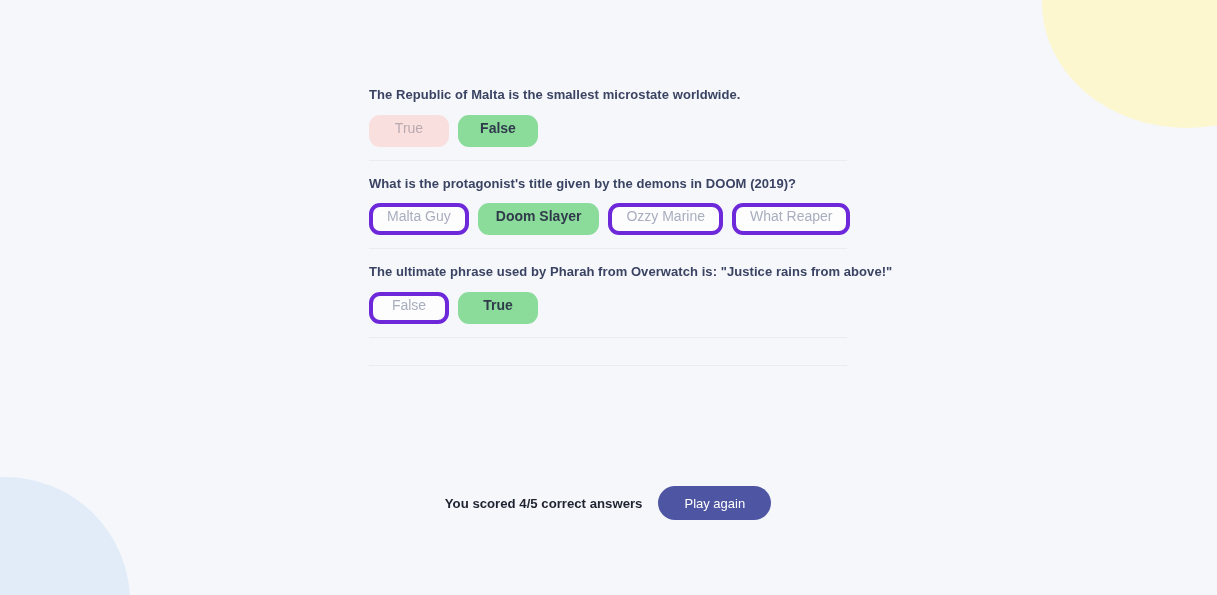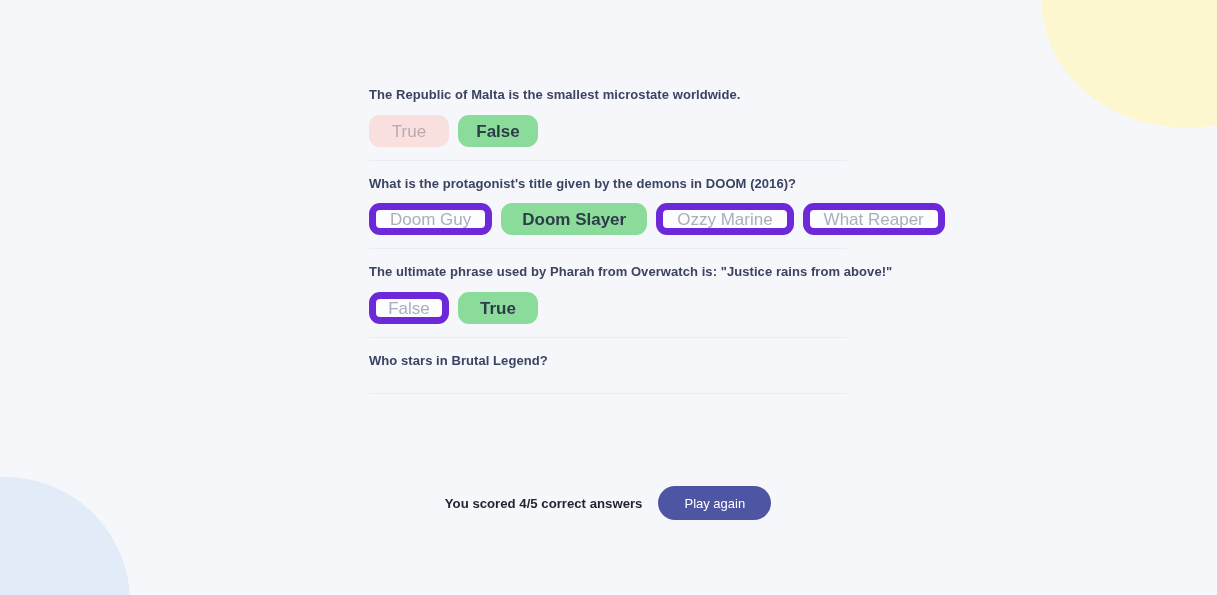--- a/index.html
+++ b/index.html
@@ -66,24 +66,24 @@
     flex-direction: row;
     gap: 9px;
     align-items: center;
   }
 
   .pill {
     box-sizing: border-box;
     height: 32px;
     line-height: 19px;
     border-radius: 11px;
-    font-size: 17px;
+    font-size: 14px;
     text-align: center;
     padding: 0 14px;
-    border: 7px solid #6d28d9;
+    border: 4px solid #6d28d9;
     background: #fdfdfe;
     color: #a9aebf;
     white-space: nowrap;
   }
   .pill.fixed { width: 80px; padding: 0; }
 
   .pill.correct {
     background: #8bdb9b;
     border-color: #8bdb9b;
     color: #2f3b4a;
@@ -134,36 +134,35 @@
 
 <div class="quiz-wrap" id="quiz-wrap">
     <div class="question-block first">
       <div class="question-text">The Republic of Malta is the smallest microstate worldwide.</div>
       <div class="answers">
         <div class="pill fixed wrong">True</div>
         <div class="pill fixed correct">False</div>
       </div>
     </div>
     <div class="question-block">
-      <div class="question-text">What is the protagonist's title given by the demons in DOOM (2016)?</div>
+      <div class="question-text">What is the protagonist's title given by the demons in DOOM (2019)?</div>
       <div class="answers">
-        <div class="pill">Doom Guy</div>
+        <div class="pill">Malta Guy</div>
         <div class="pill correct">Doom Slayer</div>
         <div class="pill">Ozzy Marine</div>
         <div class="pill">What Reaper</div>
       </div>
     </div>
     <div class="question-block">
       <div class="question-text">The ultimate phrase used by Pharah from Overwatch is: "Justice rains from above!"</div>
       <div class="answers">
         <div class="pill fixed">False</div>
         <div class="pill fixed correct">True</div>
       </div>
     </div>
     <div class="question-block">
-      <div class="question-text">Who stars in Brutal Legend?</div>
     </div>
   </div>
 
 <div class="footer">
   <div class="score-text">You scored 4/5 correct answers</div>
   <button class="play-again">Play again</button>
 </div>
 
 </body></html>

